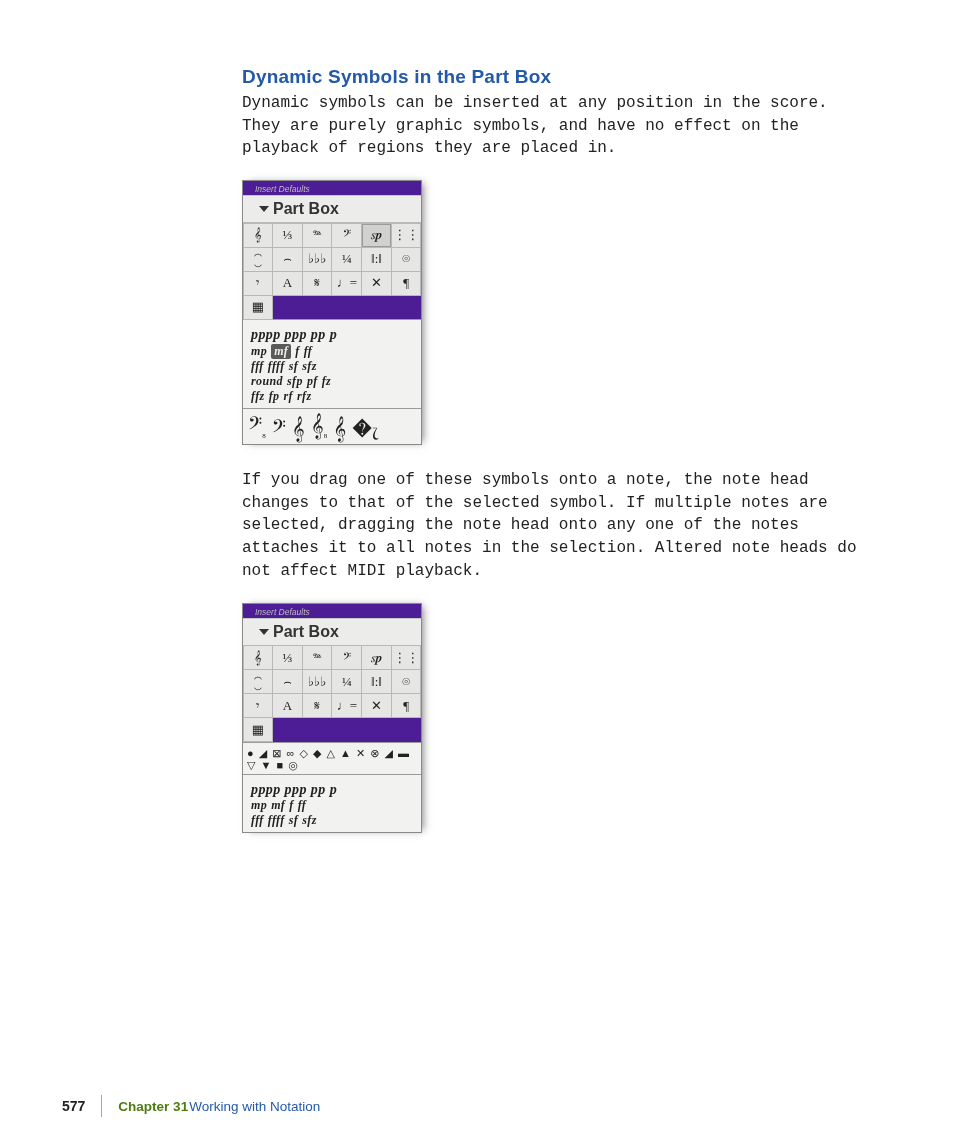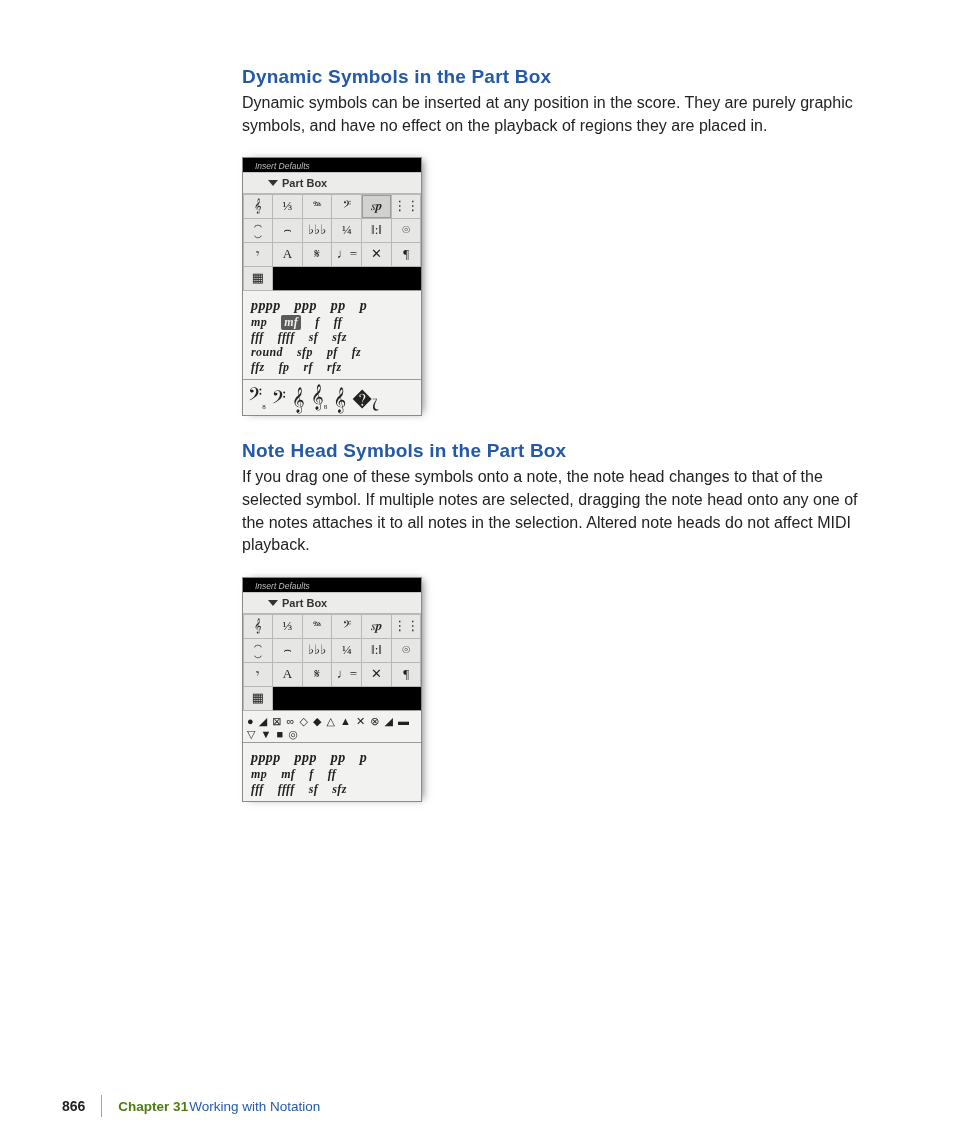--- a/index.html
+++ b/index.html
@@ -1,29 +1,29 @@
 <!DOCTYPE html>
 <html><head>
 <meta charset="utf-8">
 <style>
   html,body{margin:0;padding:0;background:#fff;font-family:"Myriad Pro","Segoe UI","Helvetica Neue",Arial,sans-serif;color:#222;}
   .page{width:954px;height:1145px;position:relative;box-sizing:border-box;padding:66px 80px 0 242px;}
   h2.blue{color:#2459a9;font-weight:600;font-size:19px;margin:0 0 4px 0;letter-spacing:.2px;}
-  p.body{font-size:16px;line-height:1.42;margin:0 0 20px 0;color:#222;}
+  p.body{font-size:16px;line-height:1.42;margin:0 0 20px 0;color:#222;font-family:Liberation Mono, monospace;}
   
-  .partbox{width:178px;border:1px solid #8a8a8a;background:#000000;position:relative;box-shadow:4px 0 8px -3px rgba(0,0,0,.5);margin-bottom:24px;}
+  .partbox{width:178px;border:1px solid #8a8a8a;background:#4c1d95;position:relative;box-shadow:4px 0 8px -3px rgba(0,0,0,.5);margin-bottom:24px;}
   .pb-header{font-size:8.5px;color:#bdbdbd;padding:3px 0 1px 12px;font-style:italic;border-bottom:1px solid #c7c7c5;}
-  .pb-title{font-size:11px;font-weight:600;color:#333;padding:4px 0 4px 23px;display:flex;align-items:center;gap:4px;border-bottom:1px solid #b9b9b7;background:#ececea;}
+  .pb-title{font-size:16px;font-weight:600;color:#333;padding:4px 0 4px 14px;display:flex;align-items:center;gap:4px;border-bottom:1px solid #b9b9b7;background:#ececea;}
   .pb-title::before{content:"";border-left:5px solid transparent;border-right:5px solid transparent;border-top:6px solid #333;display:inline-block;margin-left:2px;}
   .pb-grid{display:grid;grid-template-columns:repeat(6,1fr);}
   .pb-cell{height:23px;border:1px solid #b8b8b6;margin:-.5px;background:#e6e6e4;display:flex;align-items:center;justify-content:center;font-size:13px;font-family:"Times New Roman",serif;position:relative;}
   .pb-cell.sel{background:#d1d1cf;box-shadow:inset 0 0 0 1px #9b9b99;}
   
   .pb-dyn{border-top:1px solid #9a9a98;padding:6px 6px 4px 8px;font-family:"Times New Roman",serif;background:#f2f2f0;}
-  .pb-dyn .row{display:flex;gap:14px;font-style:italic;font-weight:bold;font-size:14px;line-height:1.25;letter-spacing:.4px;white-space:nowrap;text-align:right;}
+  .pb-dyn .row{display:flex;gap:4px;font-style:italic;font-weight:bold;font-size:14px;line-height:1.25;letter-spacing:.4px;white-space:nowrap;text-align:right;}
   .pb-dyn .row span.hl{background:#5a5a58;color:#eee;padding:0 3px;border-radius:2px;font-style:italic;}
   .pb-dyn .row.mini{font-size:12px;}
   .pb-clefs{border-top:1px solid #9a9a98;padding:6px 5px 4px 5px;display:flex;gap:6px;align-items:flex-end;font-family:"Times New Roman",serif;font-size:22px;background:#f2f2f0;}
   .pb-clefs .c{line-height:1;}
   .pb-clefs .sub{font-size:7px;vertical-align:sub;}
   
   .pb-noteheads{border-top:1px solid #9a9a98;background:#f2f2f0;padding:4px 4px 2px 4px;font-size:11px;line-height:1.15;font-family:Arial,sans-serif;letter-spacing:1px;}
   
   .footer{position:absolute;left:0;bottom:28px;width:100%;display:flex;align-items:center;}
   .footer .pnum{font-weight:700;font-size:14px;color:#222;margin-left:62px;}
@@ -100,21 +100,20 @@
     <div class="pb-clefs" id="clefs1">
         <span class="c">𝄢<span class="sub">8</span></span>
         <span class="c">𝄢</span>
         <span class="c">𝄞</span>
         <span class="c">𝄞<span class="sub">8</span></span>
         <span class="c">𝄞</span>
         <span class="c">�ැ</span>
       </div>
   </div>
 
-  <h2 class="blue">Note Head Symbols in the Part Box</h2>
   <p class="body">If you drag one of these symbols onto a note, the note head changes to that of the selected symbol. If multiple notes are selected, dragging the note head onto any one of the notes attaches it to all notes in the selection. Altered note heads do not affect MIDI playback.</p>
 
   <div class="partbox">
     <div class="pb-header">Insert Defaults</div>
     <div class="pb-title">
         <span>Part Box</span>
       </div>
     <div class="pb-grid" id="grid2">
         <div class="pb-cell">𝄞</div>
         <div class="pb-cell">⅓</div>
@@ -157,19 +156,19 @@
           <span>fff</span>
           <span>ffff</span>
           <span>sf</span>
           <span>sfz</span>
         </div>
       </div>
   </div>
 
 
   <div class="footer">
-    <span class="pnum">866</span>
+    <span class="pnum">577</span>
     <span class="sep"></span>
     <span class="ch">Chapter 31</span>
     <span class="title">Working with Notation</span>
   </div>
 
 </div>
 
 </body></html>

